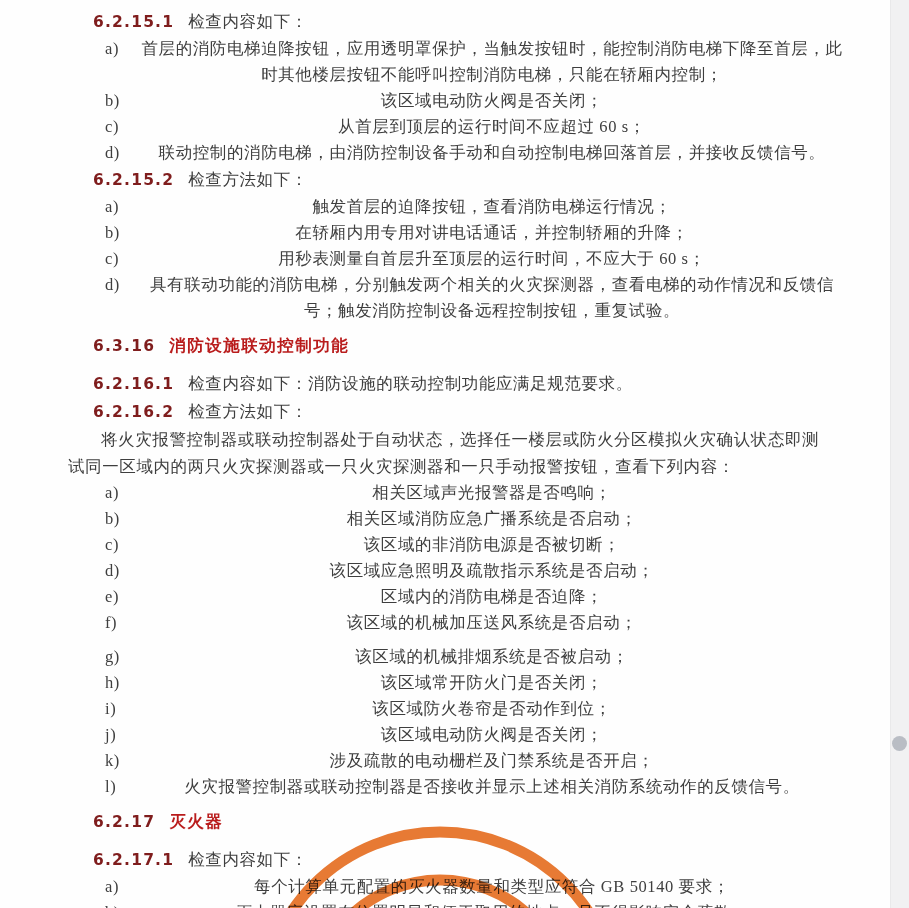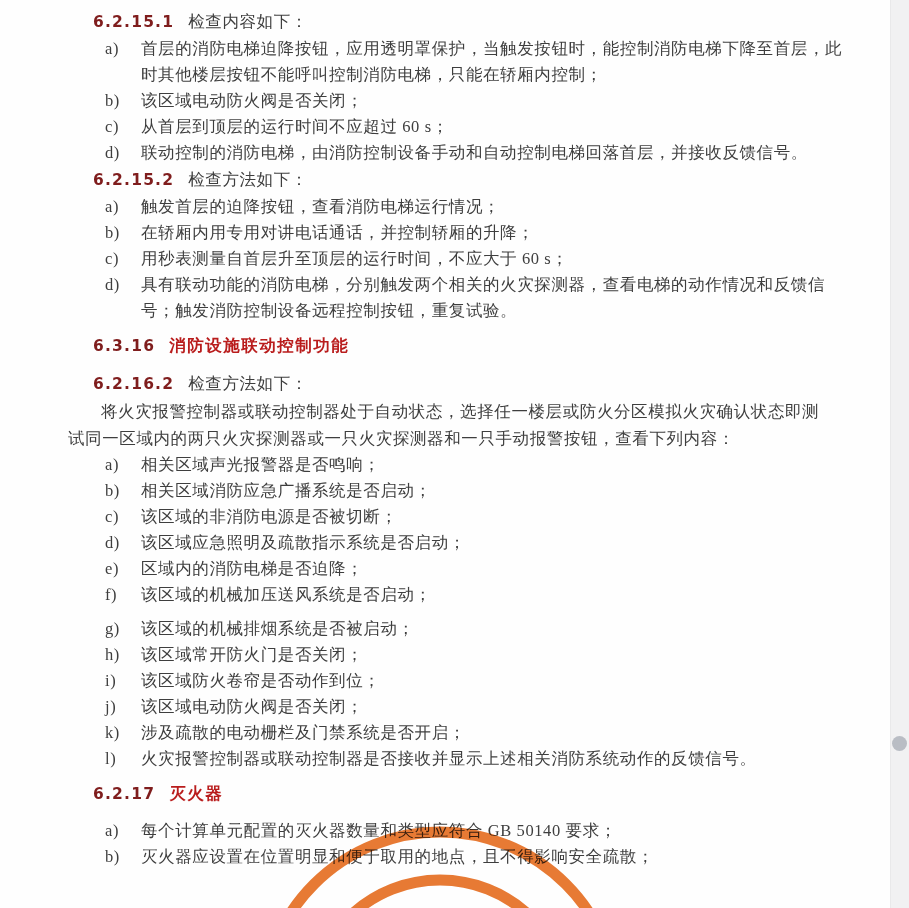--- a/index.html
+++ b/index.html
@@ -20,21 +20,21 @@
     font-weight:bold;font-size:15.5px;letter-spacing:1.2px;
     margin-right:14px;color:#7f1d1d;margin-left:25px;
   }
   .heading-line{line-height:27px;}
   .heading-text{
     font-family:"DejaVu Sans","Liberation Sans",sans-serif;
     font-weight:bold;font-size:16.5px;letter-spacing:1.5px;color:#b91c1c;
   }
   .item{display:flex;line-height:26px;padding-left:37px;}
   .item-label{flex:0 0 36px;}
-  .item-text{flex:1;}
+  .item-text{flex:1;text-align:center;}
   .para{line-height:27px;text-indent:2em;max-width:762px;}
   .mt-heading{margin-top:8px;margin-bottom:10px;}
   .mt-group{margin-top:8px;}
   
   .stamp{
     position:absolute;left:0;top:0;width:909px;height:908px;
     pointer-events:none;mix-blend-mode:multiply;opacity:.92;z-index:5;
   }
   
   .scroll-strip{
@@ -92,20 +92,23 @@
     <div class="item">
       <span class="item-label">d)</span>
       <span class="item-text">具有联动功能的消防电梯，分别触发两个相关的火灾探测器，查看电梯的动作情况和反馈信号；触发消防控制设备远程控制按钮，重复试验。</span>
     </div>
   </section>
 
   <div class="heading-line mt-heading">
     <span class="num">6.3.16</span><span class="heading-text">消防设施联动控制功能</span>
   </div>
 
+  <div class="clause-line">
+    <span class="num">6.2.16.1</span><span>检查内容如下：消防设施的联动控制功能应满足规范要求。</span>
+  </div>
 
   <section>
     <div class="clause-line">
       <span class="num">6.2.16.2</span><span>检查方法如下：</span>
     </div>
     <div class="para">将火灾报警控制器或联动控制器处于自动状态，选择任一楼层或防火分区模拟火灾确认状态即测试同一区域内的两只火灾探测器或一只火灾探测器和一只手动报警按钮，查看下列内容：</div>
 
     <div class="item">
       <span class="item-label">a)</span>
       <span class="item-text">相关区域声光报警器是否鸣响；</span>
@@ -155,20 +158,23 @@
       <span class="item-label">l)</span>
       <span class="item-text">火灾报警控制器或联动控制器是否接收并显示上述相关消防系统动作的反馈信号。</span>
     </div>
   </section>
 
   <div class="heading-line mt-heading">
     <span class="num">6.2.17</span><span class="heading-text">灭火器</span>
   </div>
 
   <section>
+    <div class="clause-line">
+      <span class="num">6.2.17.1</span><span>检查内容如下：</span>
+    </div>
     <div class="item">
       <span class="item-label">a)</span>
       <span class="item-text">每个计算单元配置的灭火器数量和类型应符合 GB 50140 要求；</span>
     </div>
     <div class="item">
       <span class="item-label">b)</span>
       <span class="item-text">灭火器应设置在位置明显和便于取用的地点，且不得影响安全疏散；</span>
     </div>
   </section>
 

